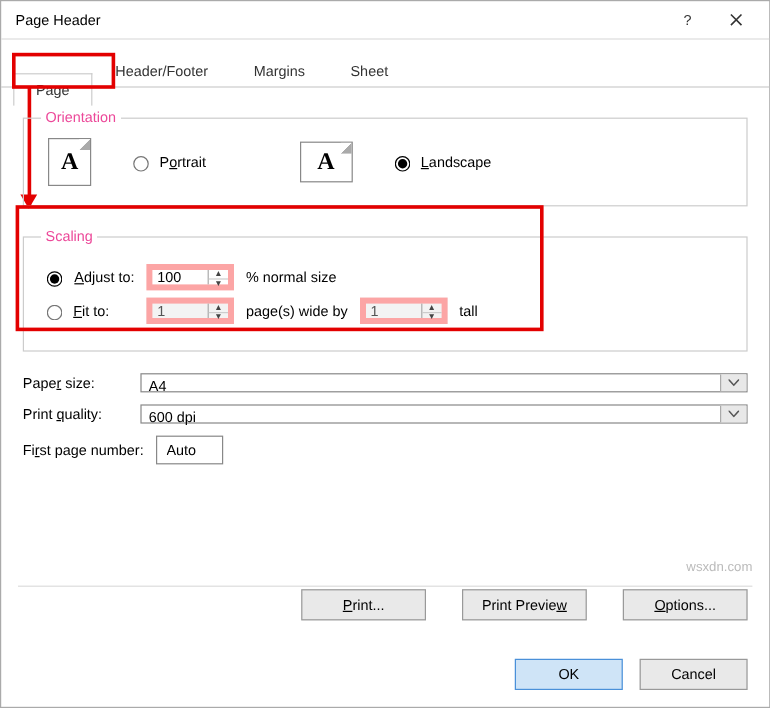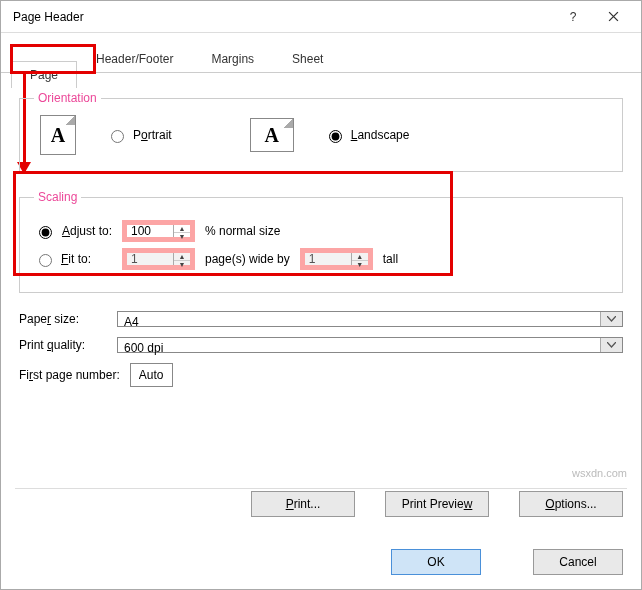--- a/index.html
+++ b/index.html
@@ -30,26 +30,26 @@
   .spin.disabled { background:#f3f3f3; color:#888; }
   .spin input { border:none; width:46px; padding:0 4px; background:transparent; outline:none; }
   .spin .btns { display:flex; flex-direction:column; border-left:1px solid #aaa; }
   .spin .btns span { width:16px; height:10px; font-size:7px; display:flex; align-items:center; justify-content:center; color:#444; border-bottom:1px solid #ccc; }
   .spin .btns span:last-child { border-bottom:none; }
   .form-row { display:flex; align-items:center; gap:12px; margin:10px 0; }
   .form-row label.lbl { width:86px; }
   .combo { flex:1; display:flex; border:1px solid #888; height:16px; background:#fff; }
   .combo span.val { flex:1; padding:3px 6px; }
   .combo .drop { width:22px; border-left:1px solid #aaa; background:#e8e8e8; display:flex; align-items:center; justify-content:center; }
-  .textin { border:1px solid #888; height:24px; padding:8px 8px; width:43px; background:#fff; }
+  .textin { border:1px solid #888; height:24px; padding:8px 8px; width:56px; background:#fff; }
   .btnrow { position:absolute; bottom:72px; right:18px; display:flex; gap:30px; }
   .btn { min-width:104px; height:26px; border:1px solid #999; background:#e9e9e9; display:flex; align-items:center; justify-content:center; }
   .btn.primary { background:#cfe4f7; border-color:#4a90d9; width:90px; }
   .footer { position:absolute; bottom:14px; right:18px; display:flex; gap:14px; }
-  .footer .btn { width:90px; min-width:90px;margin-left:38px; }
+  .footer .btn { width:90px; min-width:90px; }
   .sep { position:absolute; left:14px; right:14px; bottom:100px; border-top:1px solid #ddd; }
   .u { text-decoration: underline; }
   .watermark { position:absolute; right:14px; bottom:110px; font-size:11px; color:#bbb; font-family:Arial,sans-serif; }
 </style>
 </head>
 <body>
 
 <div class="window">
 
   <div class="titlebar">

